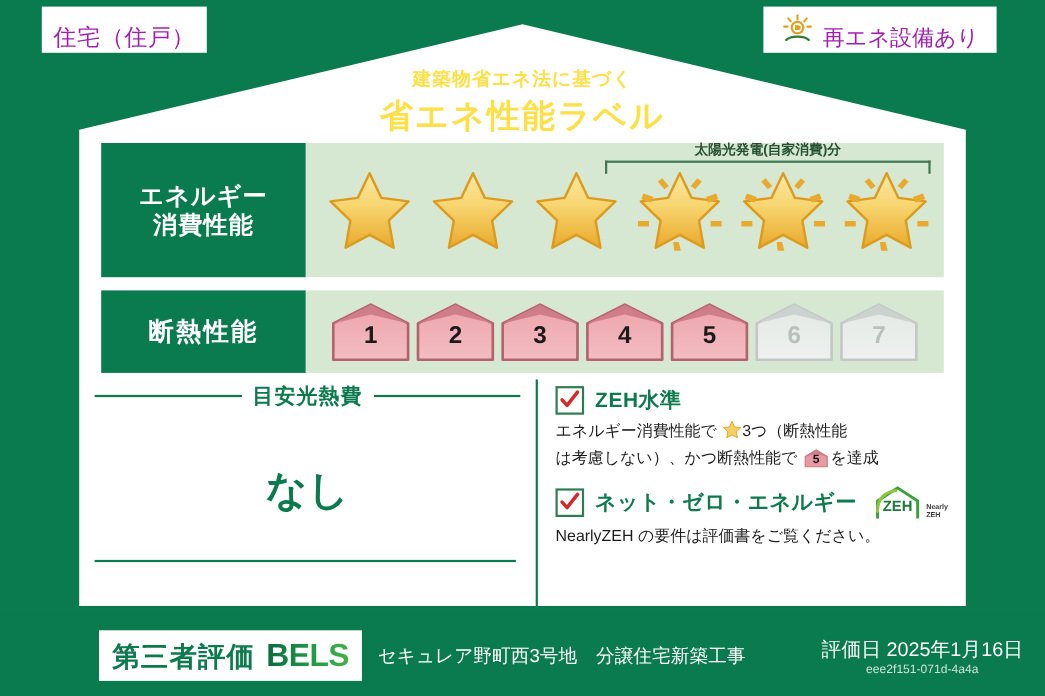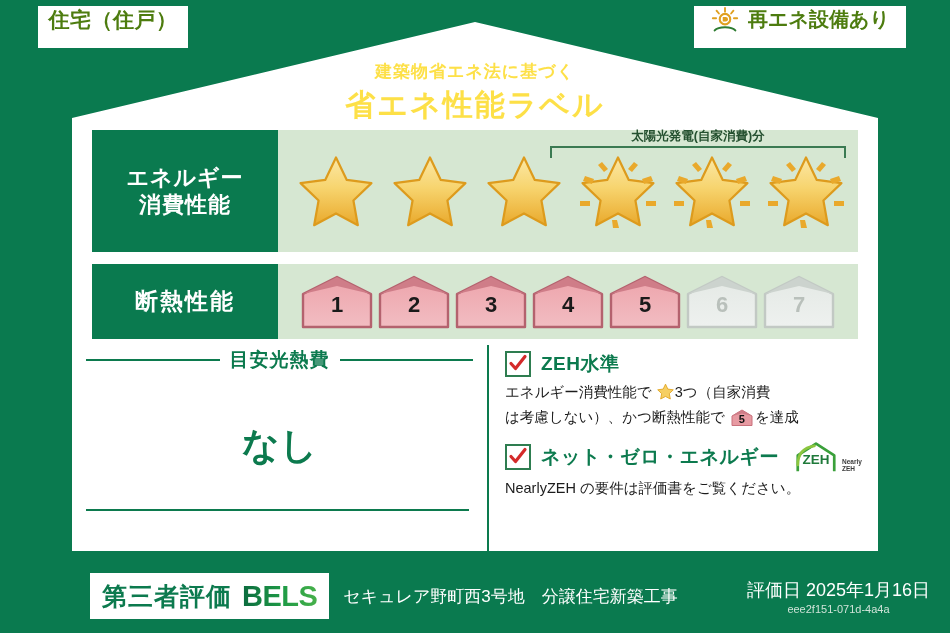--- a/index.html
+++ b/index.html
@@ -18,22 +18,22 @@
     position:absolute;left:0;top:0;width:950px;height:633px;
     background:#0a7a4f;
     clip-path:polygon(
       0 0, 950px 0, 950px 633px, 0 633px, 0 0,
       72px 118px, 72px 551px, 878px 551px, 878px 118px, 475px 22px, 72px 118px
     );
   }
 
   
   .badge-top{
-    position:absolute;background:#fff;display:flex;align-items:flex-start;justify-content:center;
-    color:#4d7c0f;font-weight:bold;white-space:nowrap;
+    position:absolute;background:#fff;display:flex;align-items:flex-end;justify-content:center;
+    color:#a21caf;font-weight:normal;white-space:nowrap;
   }
   #badge-housing{left:38px;top:6px;width:150px;height:42px;font-size:21px;letter-spacing:0.5px;}
   #badge-renew{right:44px;top:6px;width:200px;height:42px;font-size:20px;gap:8px;padding:0 6px;}
 
   
   .title-wrap{position:absolute;left:0;top:60px;width:950px;text-align:center;color:#fde047;}
   .title-sub{font-size:17px;font-weight:bold;letter-spacing:1px;}
   .title-main{font-size:30px;font-weight:bold;letter-spacing:2px;margin-top:2px;}
 
   
@@ -392,21 +392,21 @@
             </svg>
           </span>
           <span class="zeh-title">ZEH水準</span>
         </div>
         <div class="zeh-desc">
           <span>エネルギー消費性能で</span>
           <span class="inline-star">
             <svg width="17" height="17" viewBox="0 0 24 24">
               <path d="M12 1.6 15.3 8.6 23 9.6 17.4 15 18.8 22.6 12 19 5.2 22.6 6.6 15 1 9.6 8.7 8.6Z" fill="#f6cf63" stroke="#e0a31f" stroke-width="1.2" stroke-linejoin="round"></path>
             </svg>
-          </span><span>3つ（自家消費</span><br>
+          </span><span>3つ（断熱性能</span><br>
           <span>は考慮しない）、かつ断熱性能で</span>
           <span class="inline-house">
             <svg width="22" height="17" viewBox="0 0 44 34" style="position:absolute;left:0;top:0">
               <path d="M2 33 V14 L22 2 L42 14 V33 Z" fill="#e79aa2" stroke="#c9717c" stroke-width="2"></path>
               <path d="M2 14 L22 2 L42 14 L22 9 Z" fill="#cf7d88"></path>
             </svg>
             <b>5</b>
           </span><span>を達成</span>
         </div>
       </div>

